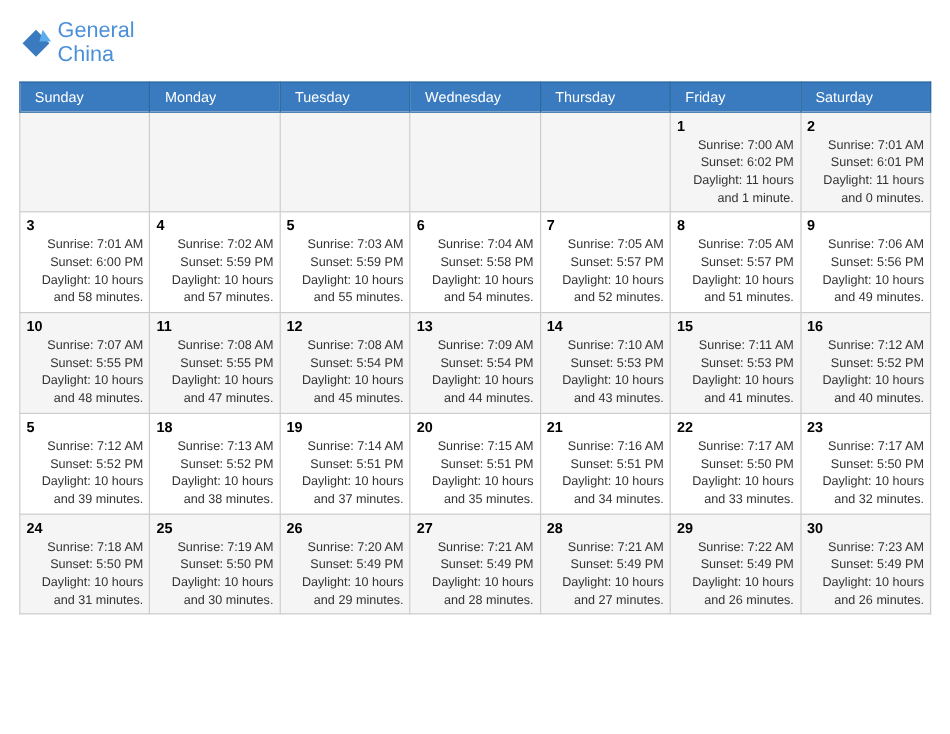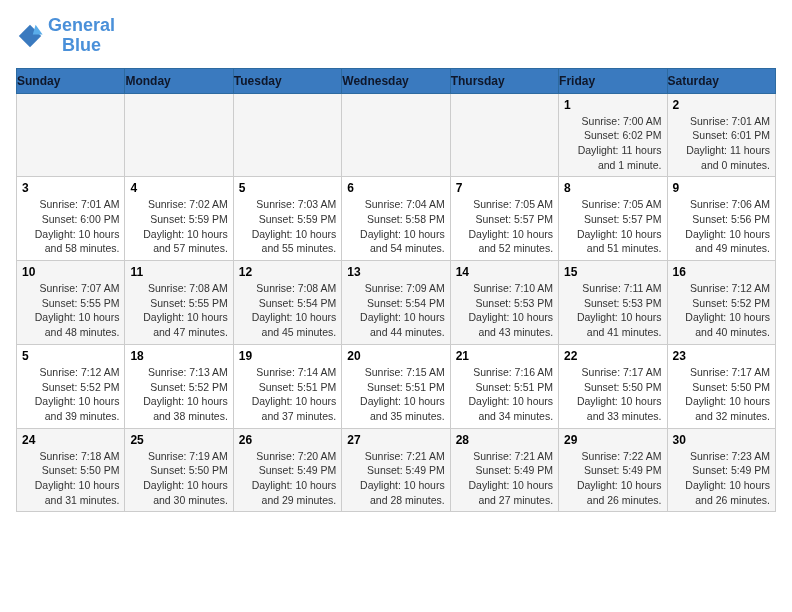--- a/index.html
+++ b/index.html
@@ -16,24 +16,23 @@
       align-items: flex-start;
       margin-bottom: 12px;
     }
     .logo {
       display: flex;
       align-items: center;
       gap: 4px;
     }
     .logo-text {
       font-size: 18px;
-      font-weight: bold;
+      font-weight: normal;
       color: #333;
       line-height: 1.1;
-      text-align: center;
     }
     .logo-text span {
       color: #4a90d9;
     }
     .logo-icon {
       width: 28px;
       height: 28px;
     }
     .title-block {
       text-align: right;
@@ -47,25 +46,25 @@
       font-size: 15px;
       color: #444;
     }
     .calendar {
       width: 100%;
       border-collapse: collapse;
       font-size: 10.5px;
     }
     .calendar thead th {
       background: #3a7abf;
-      color: #0f172a;
-      padding: 5px 0;
+      color: #ffffff;
+      padding: 5px 12px;
       text-align: left;
       font-size: 12px;
-      font-weight: bold;
+      font-weight: normal;
       border: 1px solid #2d6aa0;
     }
     .calendar tbody td {
       border: 1px solid #ccc;
       vertical-align: top;
       padding: 4px 5px;
       width: 108px;
       min-height: 80px;
       background: #fff;
     }
@@ -94,21 +93,21 @@
 <body>
 
 <div class="header">
   <div class="logo">
     <svg class="logo-icon" viewBox="0 0 40 40">
       <polygon points="20,4 36,20 20,36 4,20" fill="#3a7abf"></polygon>
       <polygon points="28,4 38,18 24,18" fill="#5aadea"></polygon>
     </svg>
     <div class="logo-text">
       <div><span>General</span></div>
-      <div><span style="color:#4a90d9">Blue</span></div>
+      <div><span style="color:#4a90d9">China</span></div>
     </div>
   </div>
   <div class="title-block">
   </div>
 </div>
 
 <table class="calendar">
   <thead>
     <tr>
     <th>Sunday</th>

